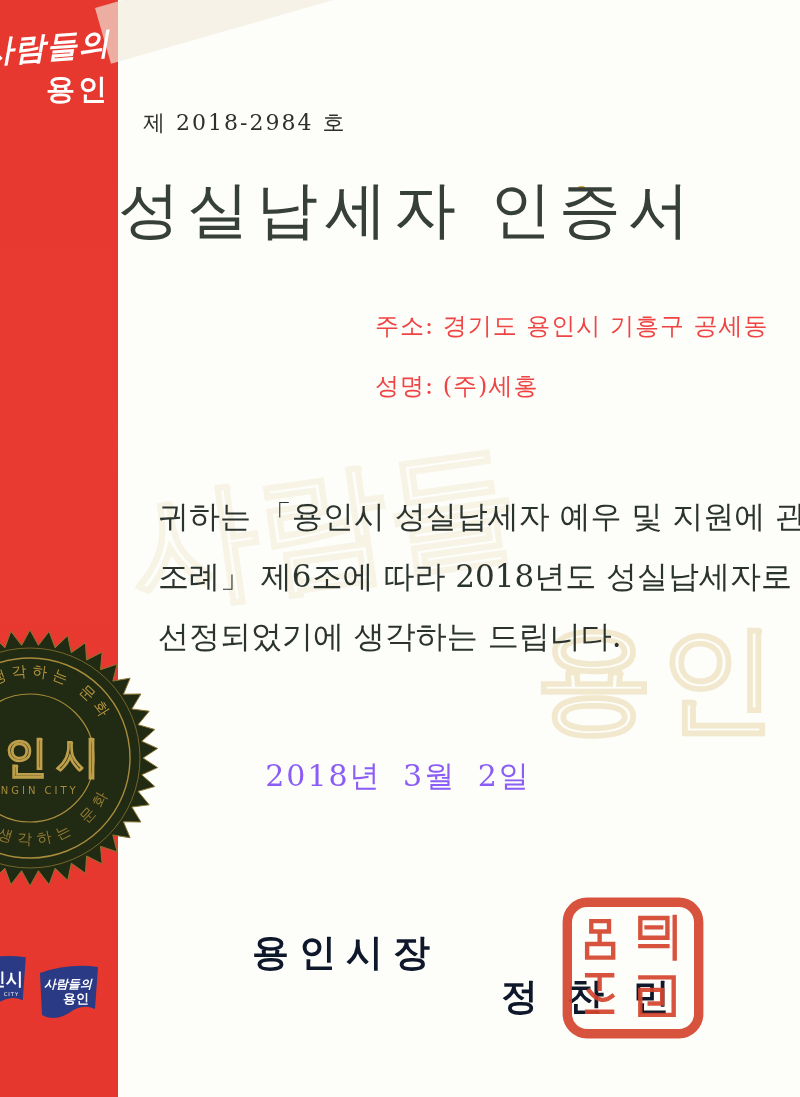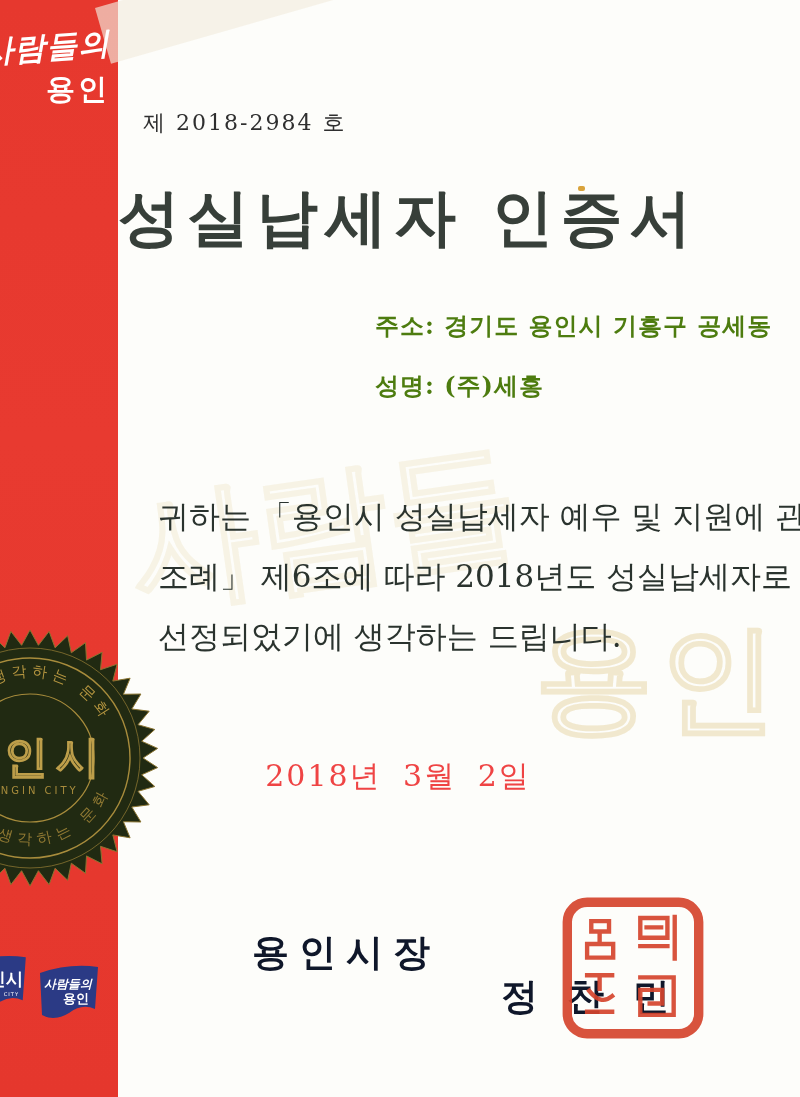--- a/index.html
+++ b/index.html
@@ -39,37 +39,37 @@
     -webkit-text-stroke:2px rgba(241,233,208,.5);}
   .wm-yongin{left:535px;top:600px;font-size:118px;letter-spacing:6px;}
   .gold-speck{position:absolute;left:578px;top:186px;width:7px;height:5px;
     background:#d9a33c;border-radius:2px;}
   
   .doc-number{
     position:absolute;left:127px;top:108px;
     font-size:22px;color:#2f2f2f;letter-spacing:2px;white-space:nowrap;margin-left:16px;
   }
   .title{
-    position:absolute;left:118px;top:176px;width:551px;text-align:center;
-    font-size:62px;font-weight:700;color:#373f39;letter-spacing:7px;white-space:nowrap;
+    position:absolute;left:118px;top:168px;width:551px;text-align:center;
+    font-size:62px;font-weight:400;color:#373f39;letter-spacing:7px;white-space:nowrap;
   }
   .info-line{
-    position:absolute;left:375px;font-size:24px;font-weight:700;color:#4d7c0f;
+    position:absolute;left:375px;font-size:24px;font-weight:400;color:#ef4444;
     letter-spacing:1px;white-space:nowrap;
   }
   .info-addr{top:310px;}
   .info-name{top:370px;text-align:right;}
   .body-text{
     position:absolute;left:158px;top:486px;width:620px;
     font-size:31px;color:#2a332e;line-height:60px;
   }
   .body-text p{margin:0 0 0 0;white-space:nowrap;}
   .date-line{
     position:absolute;left:118px;top:756px;width:560px;text-align:center;
-    font-size:30px;color:#ef4444;letter-spacing:2px;word-spacing:10px;white-space:nowrap;
+    font-size:30px;color:#8b5cf6;letter-spacing:2px;word-spacing:10px;white-space:nowrap;
   }
   .signature{
     position:absolute;left:252px;top:928px;display:flex;gap:61px;
     font-size:37px;font-weight:600;color:#0f172a;white-space:nowrap;
   }
   .sig-office{letter-spacing:10px;}
   .sig-name{letter-spacing:8px;margin-top:44px;}
   
   .gold-seal{position:absolute;left:-100px;top:628px;}
   

